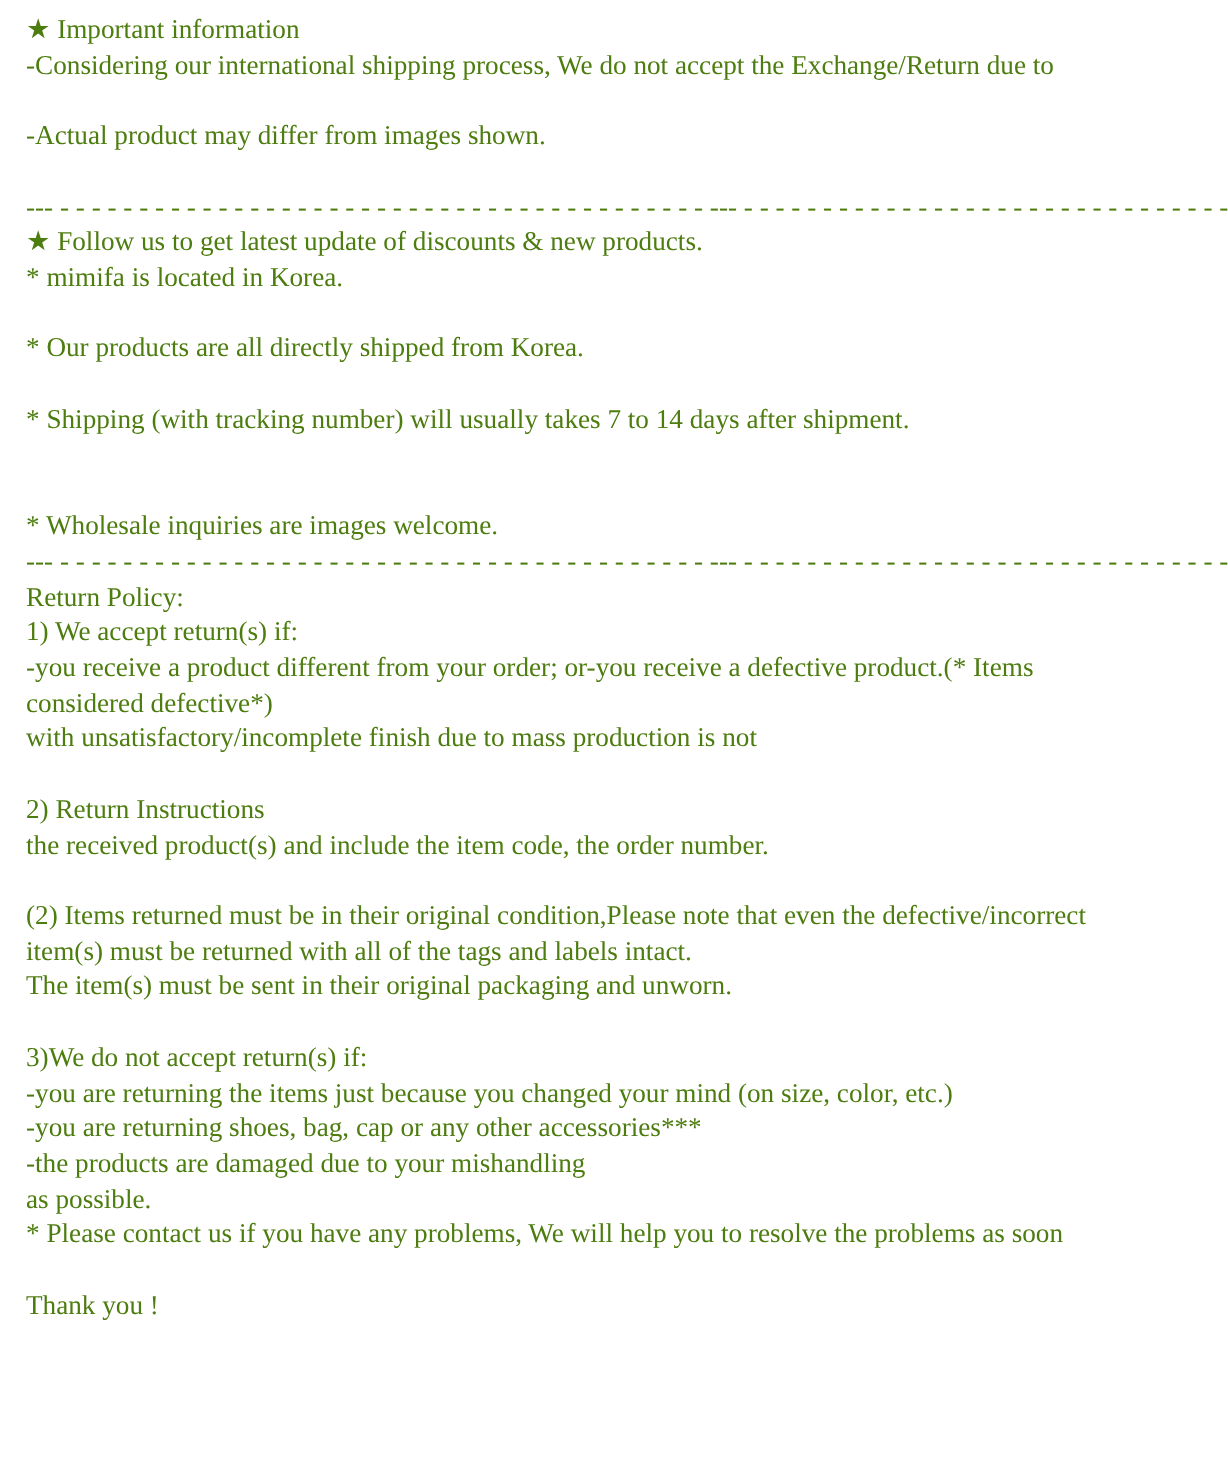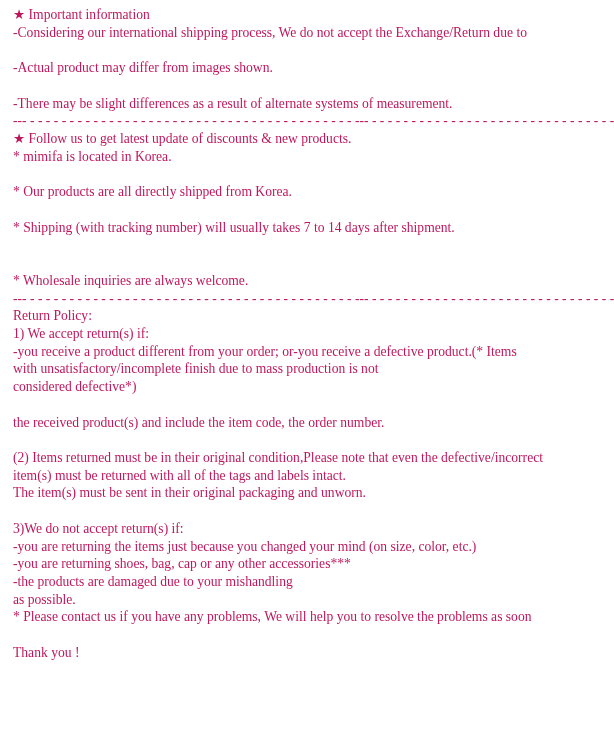--- a/index.html
+++ b/index.html
@@ -11,21 +11,21 @@
     overflow: hidden;
   }
   .document {
     box-sizing: border-box;
     width: 614px;
     height: 741px;
     padding: 6px 0 0 13px;
     font-family: "Liberation Serif", "DejaVu Serif", serif;
     font-size: 13.6px;
     line-height: 17.72px;
-    color: #be185d;
+    color: #4d7c0f;
   }
   .line {
     height: 17.72px;
     white-space: pre;
   }
   .divider {
     width: 601px;
     overflow: hidden;
     white-space: pre;
   }
@@ -36,40 +36,40 @@
 </head>
 <body>
 
 <div class="document">
 
   <div class="line"><span class="star">★</span><span>Important information</span></div>
   <div class="line">-Considering our international shipping process, We do not accept the Exchange/Return due to</div>
   <div class="line blank"></div>
   <div class="line">-Actual product may differ from images shown.</div>
   <div class="line blank"></div>
-  <div class="line">-There may be slight differences as a result of alternate systems of measurement.</div>
   <div class="line divider">--- - - - - - - - - - - - - - - - - - - - - - - - - - - - - - - - - - - - - - - - - - --- - - - - - - - - - - - - - - - - - - - - - - - - - - - - - - - - - - - - - - - -</div>
 
   <div class="line"><span class="star">★</span><span>Follow us to get latest update of discounts &amp; new products.</span></div>
   <div class="line">* mimifa is located in Korea.</div>
   <div class="line blank"></div>
   <div class="line">* Our products are all directly shipped from Korea.</div>
   <div class="line blank"></div>
   <div class="line">* Shipping (with tracking number) will usually takes 7 to 14 days after shipment.</div>
   <div class="line blank"></div>
   <div class="line blank"></div>
-  <div class="line">* Wholesale inquiries are always welcome.</div>
+  <div class="line">* Wholesale inquiries are images welcome.</div>
   <div class="line divider">--- - - - - - - - - - - - - - - - - - - - - - - - - - - - - - - - - - - - - - - - - - --- - - - - - - - - - - - - - - - - - - - - - - - - - - - - - - - - - - - - - - - -</div>
 
   <div class="line">Return Policy:</div>
   <div class="line">1) We accept return(s) if:</div>
   <div class="line">-you receive a product different from your order; or-you receive a defective product.(* Items</div>
+  <div class="line">considered defective*)</div>
   <div class="line">with unsatisfactory/incomplete finish due to mass production is not</div>
-  <div class="line">considered defective*)</div>
   <div class="line blank"></div>
+  <div class="line">2) Return Instructions</div>
   <div class="line">the received product(s) and include the item code, the order number.</div>
   <div class="line blank"></div>
   <div class="line">(2) Items returned must be in their original condition,Please note that even the defective/incorrect</div>
   <div class="line">item(s) must be returned with all of the tags and labels intact.</div>
   <div class="line">The item(s) must be sent in their original packaging and unworn.</div>
   <div class="line blank"></div>
   <div class="line">3)We do not accept return(s) if:</div>
   <div class="line">-you are returning the items just because you changed your mind (on size, color, etc.)</div>
   <div class="line">-you are returning shoes, bag, cap or any other accessories***</div>
   <div class="line">-the products are damaged due to your mishandling</div>

